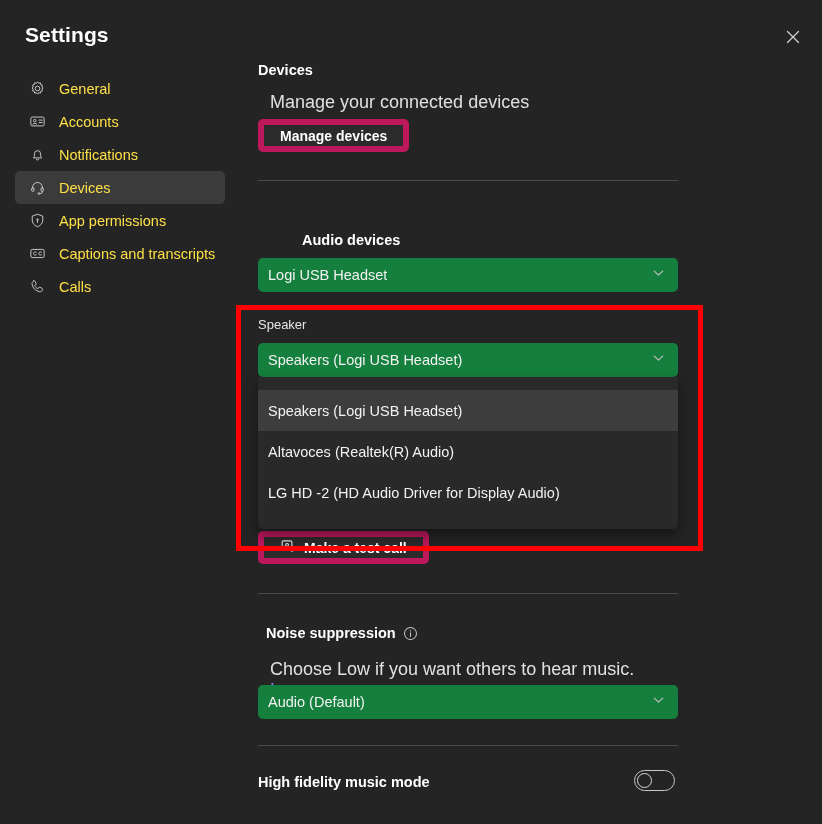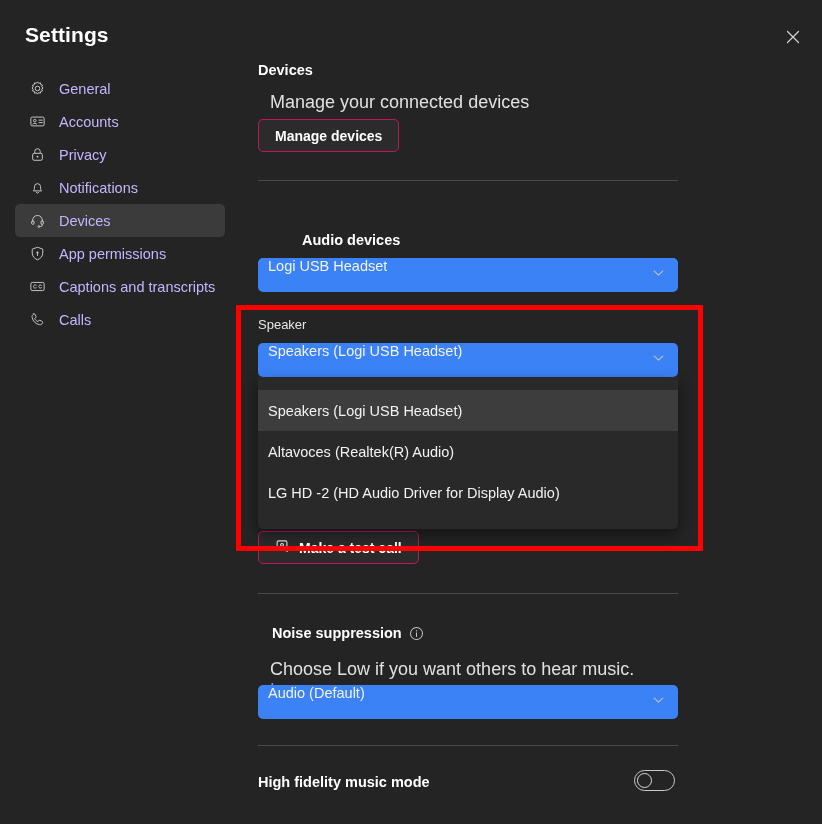--- a/index.html
+++ b/index.html
@@ -71,21 +71,21 @@
     height: 18px;
     flex: 0 0 18px;
     margin-right: 13px;
     display: flex;
     align-items: center;
     justify-content: center;
     color: #c8c8c8;
   }
   .nav-item .nav-label {
     font-size: 14.5px;
-    color: #c4b5fd;
+    color: #fde047;
     white-space: nowrap;
   }
 
   
   .content {
     position: absolute;
     left: 258px;
     top: 0;
     width: 420px;
   }
@@ -107,37 +107,38 @@
     width: 420px;
   }
 
   .btn-outline {
     display: inline-flex;
     align-items: center;
     justify-content: center;
     gap: 8px;
     height: 33px;
     padding: 0 16px;
-    border: 1px solid #be185d;
+    border: 6px solid #be185d;
     border-radius: 5px;
     background: #2b2b2b;
     color: #ffffff;
     font-size: 14px;
     font-weight: bold;
     cursor: pointer;
     box-sizing: border-box;
   }
 
   .combo {
     position: relative;
     width: 420px;
     height: 34px;
-    background: #3b82f6;
+    background: #15803d;
     border-radius: 5px;
     display: flex;
+    align-items: center;
     cursor: pointer;
     box-sizing: border-box;
   }
   .combo .combo-value {
     font-size: 14.5px;
     color: #f2f2f2;
     padding-left: 10px;
     white-space: nowrap;
     overflow: hidden;
     text-overflow: ellipsis;
@@ -255,30 +256,20 @@
         <svg width="17" height="17" viewBox="0 0 20 20" fill="none" stroke="#c8c8c8" stroke-width="1.15">
           <rect x="2.2" y="4.8" width="15.6" height="10.4" rx="1.6"></rect>
           <circle cx="6.8" cy="9" r="1.5"></circle>
           <path d="M4.4 13.1 C5 11.8 8.6 11.8 9.2 13.1" stroke-linecap="round"></path>
           <path d="M11.8 8.4 H15.6 M11.8 11.3 H15.6" stroke-linecap="round"></path>
         </svg>
       </span>
       <span class="nav-label">Accounts</span>
     </div>
 
-    <div class="nav-item">
-      <span class="nav-icon">
-        <svg width="17" height="17" viewBox="0 0 20 20" fill="none" stroke="#c8c8c8" stroke-width="1.15">
-          <rect x="4.3" y="8.6" width="11.4" height="8.2" rx="1.8"></rect>
-          <path d="M6.8 8.6 V6.4 a3.2 3.2 0 0 1 6.4 0 V8.6"></path>
-          <circle cx="10" cy="12.5" r="1.1" fill="#c8c8c8" stroke="none"></circle>
-        </svg>
-      </span>
-      <span class="nav-label">Privacy</span>
-    </div>
 
     <div class="nav-item">
       <span class="nav-icon">
         <svg width="17" height="17" viewBox="0 0 20 20" fill="none" stroke="#c8c8c8" stroke-width="1.15">
           <path d="M5 14 h10 c-1.1-1-1.4-2-1.4-3.3 V9.1 a3.6 3.6 0 0 0-7.2 0 v1.6 C6.4 12 6.1 13 5 14 Z" stroke-linejoin="round"></path>
           <path d="M8.5 15.5 a1.6 1.6 0 0 0 3 0" stroke-linecap="round"></path>
         </svg>
       </span>
       <span class="nav-label">Notifications</span>
     </div>
@@ -374,21 +365,21 @@
             <circle cx="7.9" cy="7.7" r="1.6"></circle>
             <path d="M10.5 12.4 a3.6 3.6 0 0 0 3.4 2.4" stroke-linecap="round"></path>
           </svg>
         </span>
         <span>Make a test call</span>
       </button>
     </div>
 
     <div class="divider" style="position:absolute;left:0;top:593px;"></div>
 
-    <div style="position:absolute;left:14px;top:625px;" class="section-title">
+    <div style="position:absolute;left:8px;top:625px;" class="section-title">
       <span>Noise suppression</span>
       <span class="info-icon">
         <svg width="15" height="15" viewBox="0 0 16 16" fill="none" stroke="#c2c2c2" stroke-width="1.1">
           <circle cx="8" cy="8" r="6.4"></circle>
           <circle cx="8" cy="5.1" r=".75" fill="#c2c2c2" stroke="none"></circle>
           <path d="M8 7.2 V11.3" stroke-linecap="round"></path>
         </svg>
       </span>
     </div>
 

